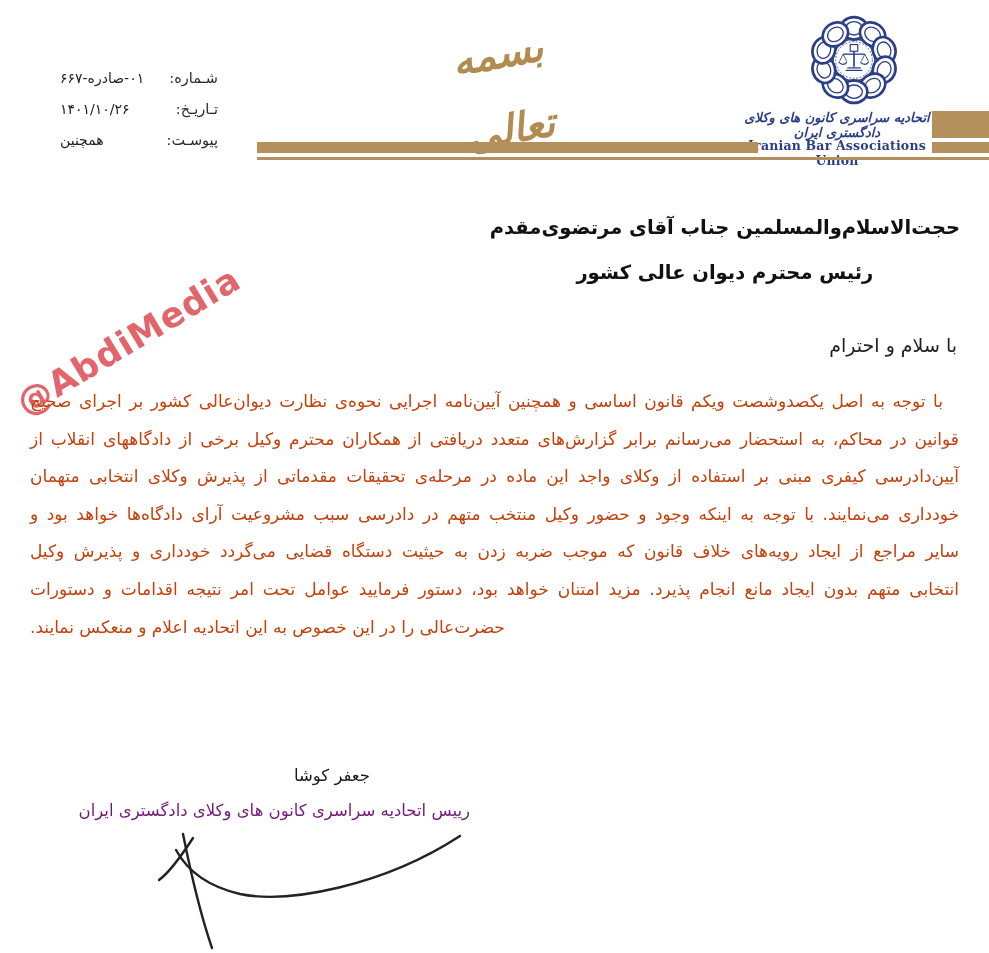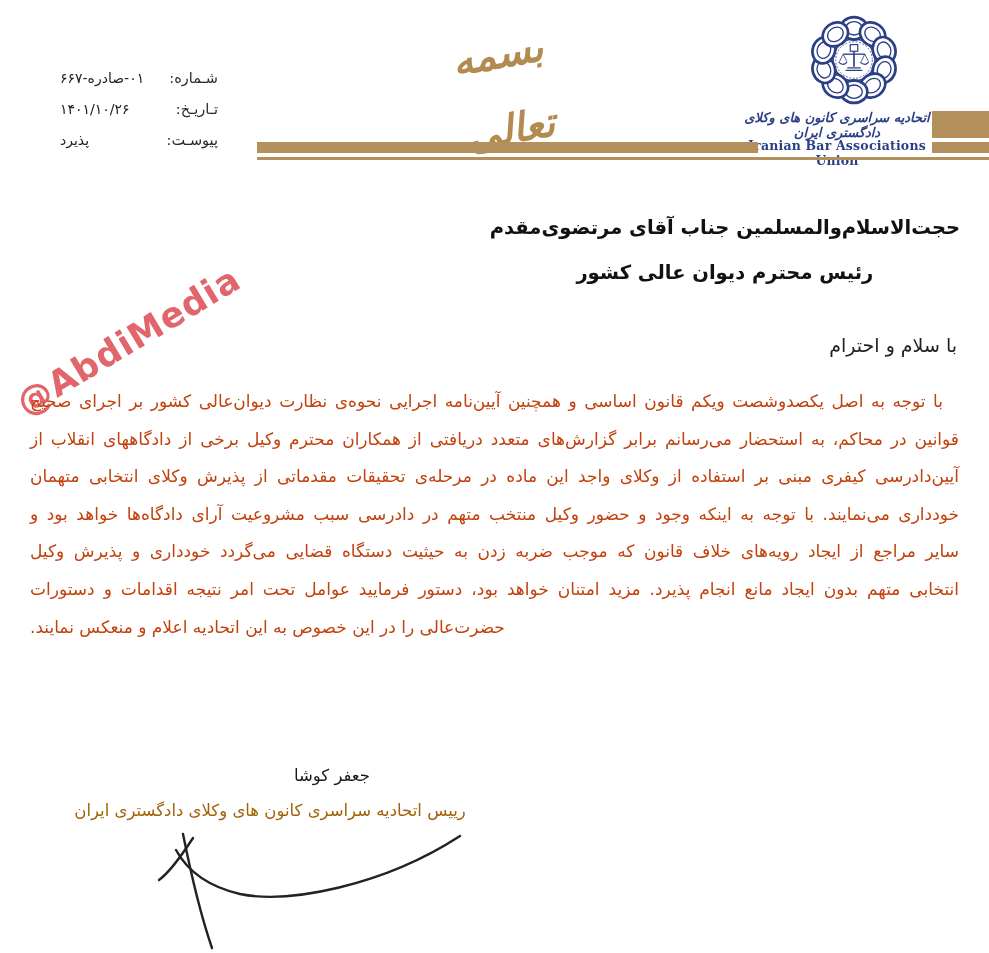--- a/index.html
+++ b/index.html
@@ -61,22 +61,22 @@
   .body-line {
     font-size:17px; line-height:37.6px; color:#c2410c;
     text-align:justify; text-align-last:justify; white-space:normal;
   }
   .body-line.first { padding-right:16px; }
   .body-line.last  { text-align-last:left; }
 
   
   .sig-name  { position:absolute; left:170px; top:766px; width:200px; text-align:right;
                direction:rtl; font-size:16.5px; color:#1a1a1a; }
-  .sig-title { position:absolute; left:70px;  top:801px; width:400px; text-align:center;
-               direction:rtl; font-size:16.5px; color:#a16207; }
+  .sig-title { position:absolute; left:70px;  top:801px; width:400px; text-align:right;
+               direction:rtl; font-size:16.5px; color:#701a75; }
   .sig-svg   { position:absolute; left:128px; top:824px; }
 
   
   .watermark {
     position:absolute; left:2px; top:322px; width:250px;
     transform:rotate(-31deg); transform-origin:center;
     color:rgba(217,63,70,.8); font-size:35px; font-weight:bold;
     letter-spacing:1px; text-align:center;
     font-family:"DejaVu Sans", sans-serif;
   }
@@ -90,21 +90,21 @@
     <div class="meta-row">
       <span class="meta-label">شـماره:</span>
       <span class="meta-value">۰۱-صادره-۶۶۷</span>
     </div>
     <div class="meta-row">
       <span class="meta-label">تـاریـخ:</span>
       <span class="meta-value">۱۴۰۱/۱۰/۲۶</span>
     </div>
     <div class="meta-row">
       <span class="meta-label">پیوسـت:</span>
-      <span class="meta-value">پذیرد</span>
+      <span class="meta-value">همچنین</span>
     </div>
   </div>
 
   <div class="bismillah">بسمه تعالی</div>
 
   <svg class="logo-svg" width="102" height="100" viewBox="0 0 120 120">
     <g fill="#ffffff" stroke="#2b3f87">
       <g transform="rotate(0 60 60)">
           <ellipse cx="60" cy="22" rx="16" ry="13.5" stroke-width="3.2"></ellipse>
           <ellipse cx="60" cy="22" rx="10" ry="8" stroke-width="1.6"></ellipse>

